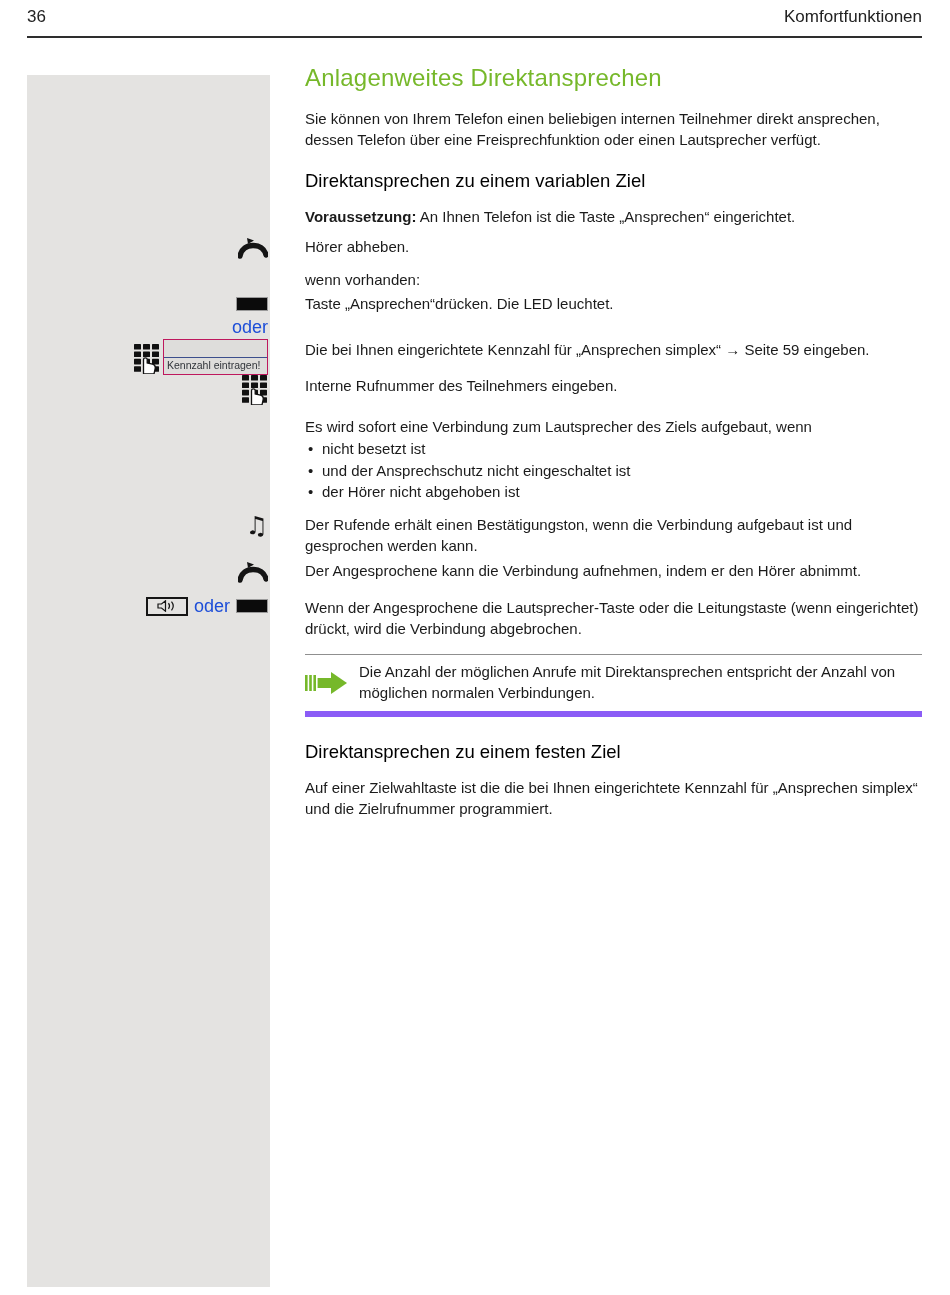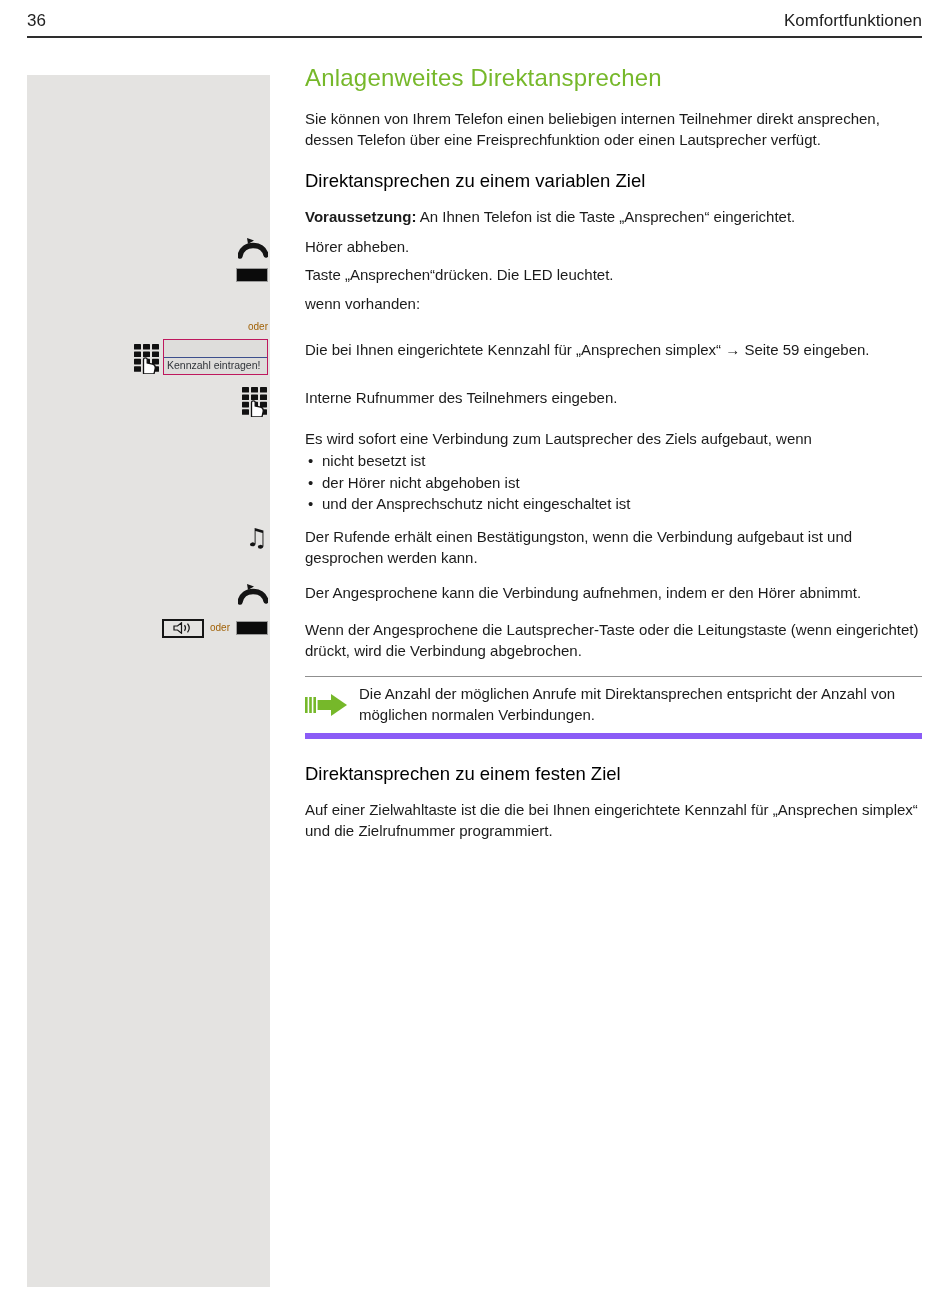--- a/index.html
+++ b/index.html
@@ -6,21 +6,21 @@
   body{
     width:950px;height:1295px;position:relative;overflow:hidden;
     background:#ffffff;color:#1b1b1b;
     font-family:"Liberation Sans","DejaVu Sans",sans-serif;
     font-size:15px;line-height:21px;
   }
   
   .page-header{
     position:absolute;top:0;left:27px;right:28px;height:33px;
     border-bottom:2px solid #2e2e2e;
-    display:flex;justify-content:space-between;align-items:flex-end;
+    display:flex;justify-content:space-between;align-items:center;
     font-size:17px;line-height:24px;color:#222;padding-bottom:3px;
   }
   
   .sidebar-bg{
     position:absolute;left:27px;top:75px;width:243px;height:1212px;
     background:#e4e3e1;
   }
   
   .content{position:absolute;left:27px;top:54px;right:28px;}
   h1.title{
@@ -37,27 +37,27 @@
   p.prereq{margin:14px 0 0 278px;}
   .b{font-weight:700;}
   
   .row{display:flex;align-items:flex-start;}
   .icon-col{
     width:243px;flex:none;display:flex;justify-content:flex-end;
     align-items:flex-start;padding-right:2px;box-sizing:border-box;
   }
   .txt{margin-left:35px;flex:1;}
   .mtA{margin-top:9px;} .mtB{margin-top:8px;} .mtC{margin-top:3px;}
-  .mtD{margin-top:5px;} .mtE{margin-top:4px;} .mtF{margin-top:12px;} .mtH{margin-top:11px;} .mtI{margin-top:14px;justify-content:flex-end;}
+  .mtD{margin-top:5px;} .mtE{margin-top:4px;} .mtF{} .mtH{margin-top:11px;} .mtI{margin-top:4px;justify-content:flex-end;}
   .mtJ{margin-top:12px;} .mtK{margin-top:8px;}
   
   .key-icon{width:30px;height:12px;background:#0b0b0b;border:1px solid #9a9a9a;margin-top:4px;}
   .handset-svg{margin-top:1px;}
   .keypad-svg{flex:none;}
-  .oder-label{font-size:10px;line-height:16px;color:#a16207;}
+  .oder-label{font-size:18px;line-height:16px;color:#1d4ed8;}
   .combo{display:flex;align-items:center;gap:6px;}
   .speaker-key{
     width:38px;height:15px;border:2px solid #151515;background:transparent;
     display:flex;align-items:center;justify-content:center;flex:none;
   }
   .note-glyph{
     font-family:"DejaVu Sans",sans-serif;font-size:25px;line-height:24px;color:#141414;
     margin-top:0;
   }
   
@@ -106,30 +106,30 @@
   <div class="row mtA">
     <div class="icon-col">
       <svg class="handset-svg" width="30" height="24" viewBox="0 0 30 24">
         <polygon points="9,1 16,3.6 10,7" fill="#141414"></polygon>
         <path d="M2,19 C3.5,11.5 9,8.5 15,8.5 C21,8.5 26.5,11.5 28,18" stroke="#141414" stroke-width="5.4" fill="none" stroke-linecap="round"></path>
       </svg>
     </div>
     <div class="txt">Hörer abheben.</div>
   </div>
 
-  <div class="row mtC">
-    <div class="icon-col">
-      <div class="key-icon"></div>
-    </div>
-    <div class="txt">Taste „Ansprechen“drücken. Die LED leuchtet.</div>
-  </div>
-
   <div class="row mtB">
     <div class="icon-col"></div>
     <div class="txt">wenn vorhanden:</div>
+  </div>
+
+  <div class="row mtC">
+    <div class="icon-col">
+      <div class="key-icon"></div>
+    </div>
+    <div class="txt">Taste „Ansprechen“drücken. Die LED leuchtet.</div>
   </div>
 
   <div class="row mtD">
     <div class="icon-col">
       <span class="oder-label">oder</span>
     </div>
     <div class="txt"></div>
   </div>
 
   <div class="row mtE">
@@ -180,22 +180,22 @@
         </g>
         <path d="M9.5,30 L9.5,15.5 C9.5,13.2 13.2,13.2 13.2,15.5 L13.2,19 L18.5,20.2 C21,20.8 21.6,22.6 21.1,24.8 L20,30 Z" fill="#ffffff" stroke="#111" stroke-width="1.3"></path>
       </svg>
     </div>
     <div class="txt">Interne Rufnummer des Teilnehmers eingeben.</div>
   </div>
 
   <p class="body" style="margin-top:11px">Es wird sofort eine Verbindung zum Lautsprecher des Ziels aufgebaut, wenn</p>
   <ul class="bullets">
     <li>nicht besetzt ist</li>
+    <li>und der Ansprechschutz nicht eingeschaltet ist</li>
     <li>der Hörer nicht abgehoben ist</li>
-    <li>und der Ansprechschutz nicht eingeschaltet ist</li>
   </ul>
 
   <div class="row mtH">
     <div class="icon-col">
       <span class="note-glyph">♫</span>
     </div>
     <div class="txt">Der Rufende erhält einen Bestätigungston, wenn die Verbindung aufgebaut ist und gesprochen werden kann.</div>
   </div>
 
   <div class="row mtI">

